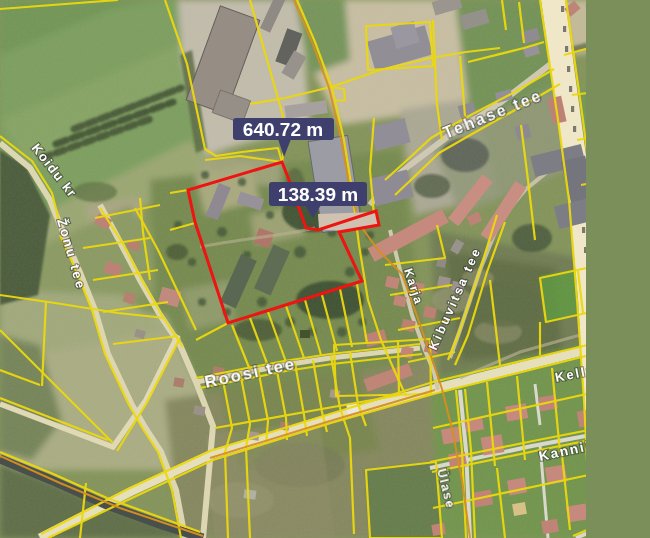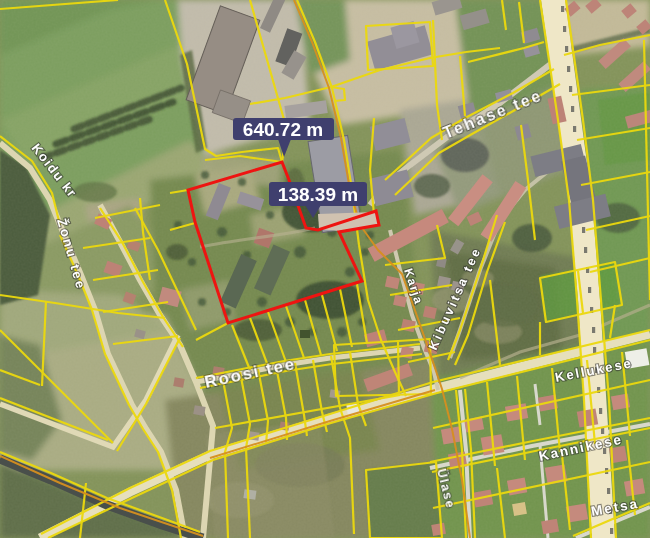--- a/index.html
+++ b/index.html
@@ -1,16 +1,16 @@
 <!DOCTYPE html>
 <html><head>
 <meta charset="utf-8">
 <style>
 html,body{margin:0;padding:0;background:#7b8f5a;font-family:"Liberation Sans",sans-serif;}
-#map{width:650px;height:538px;position:relative;overflow:hidden;}
+#map{width:586px;height:538px;position:relative;overflow:hidden;}
 </style>
 </head>
 <body>
 <div id="map">
 <svg width="650" height="538" viewBox="0 0 650 538" xmlns="http://www.w3.org/2000/svg">
 <defs>
 <filter id="b1" x="-30%" y="-30%" width="160%" height="160%">
           <feGaussianBlur stdDeviation="1.2"></feGaussianBlur>
         </filter>
 <filter id="b2" x="-30%" y="-30%" width="160%" height="160%">

